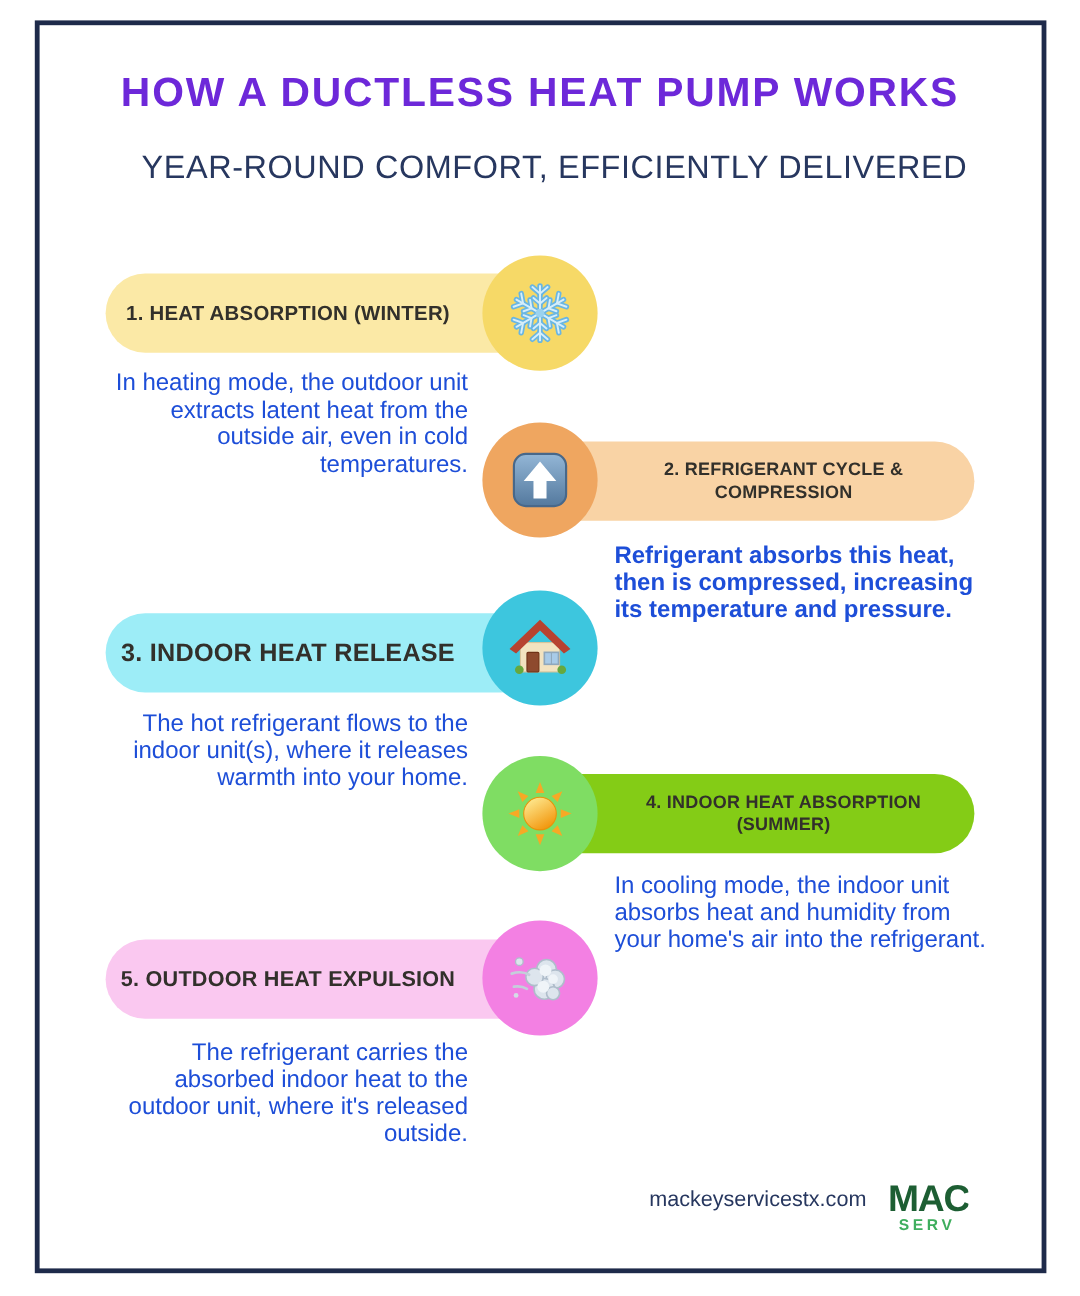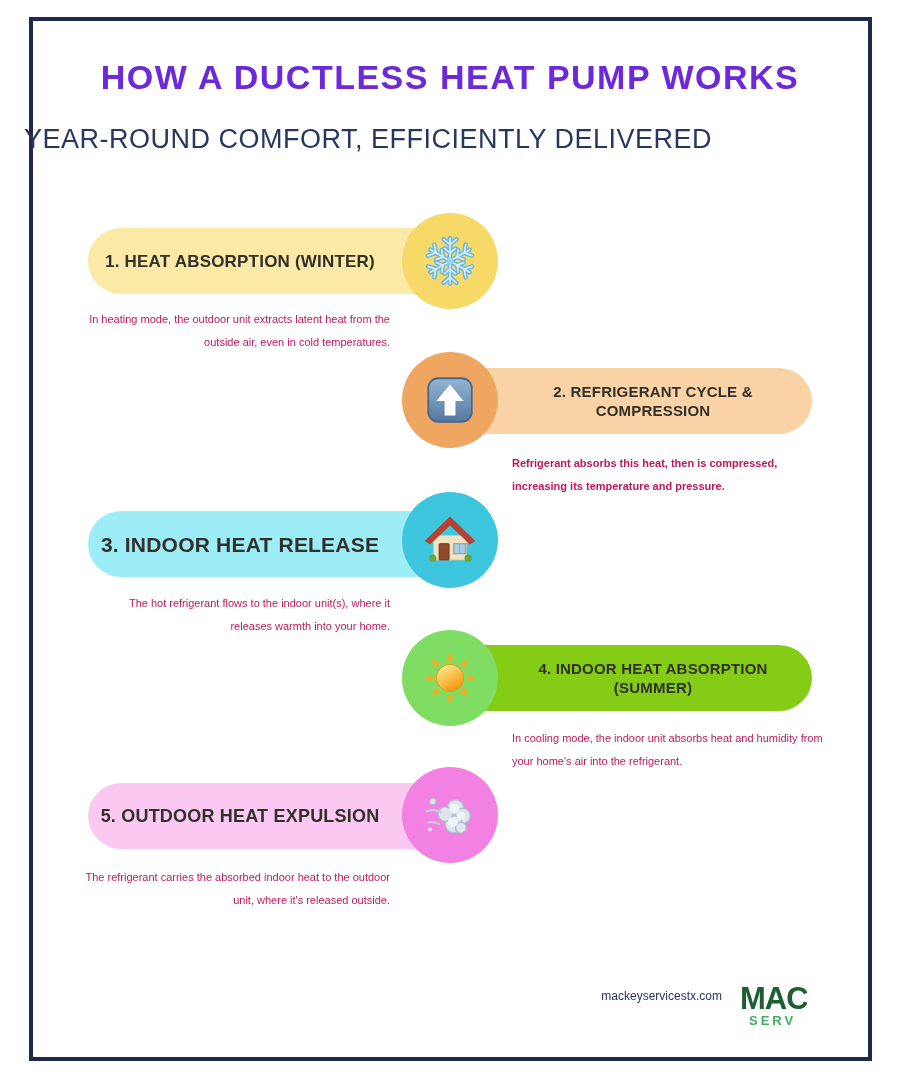--- a/index.html
+++ b/index.html
@@ -9,41 +9,41 @@
   }
   .frame {
     position:absolute; left:29px; top:17px; width:835px; height:1036px;
     border:4px solid #1E2A4A; background:#ffffff;
   }
   .title {
     position:absolute; left:0; right:0; top:58px; text-align:center;
     font-size:34px; font-weight:bold; color:#6d28d9; letter-spacing:1.5px;
   }
   .subtitle {
-    position:absolute; left:0; right:0; top:124px; text-align:left;
+    position:absolute; left:0; right:0; top:124px; text-align:center;
     font-size:27px; font-weight:normal; color:#27375F; letter-spacing:0.5px;margin-left:24px;
   }
   .step { position:absolute; left:0; top:0; width:0; height:0; }
   .pill {
     position:absolute; height:66px; border-radius:33px; z-index:1;
     display:flex; align-items:center;
   }
   .pill .pill-title {
     font-weight:bold; color:#32302B; letter-spacing:0.2px; line-height:19px;
   }
   .pill.left { justify-content:center; }
   .pill.left .pill-title { padding-right:58px; }
   .pill.right .pill-title { text-align:center; padding-left:62px; padding-right:18px; }
   .circle {
     position:absolute; width:96px; height:96px; border-radius:50%; z-index:2;
     display:flex; align-items:center; justify-content:center;
   }
   .circle svg { width:58px; height:58px; }
   .desc {
-    position:absolute; font-size:11px; line-height:22.5px; color:#be185d;
+    position:absolute; font-size:20px; line-height:22.5px; color:#1d4ed8;
   }
   .desc.right-align { text-align:right; }
 
   
   .pill-1 { left:88px; top:228px; width:362px; }
   .circle-1 { left:402px; top:213px; }
   .pill-1 .pill-title { font-size:17px; }
   .desc-1 { left:88px; top:308px; width:302px; }
 
   .pill-2 { left:450px; top:368px; width:362px; }
@@ -62,21 +62,21 @@
   .desc-4 { left:512px; top:727px; width:320px; }
 
   .pill-5 { left:88px; top:783px; width:362px; }
   .circle-5 { left:402px; top:767px; }
   .pill-5 .pill-title { font-size:18px; }
   .desc-5 { left:80px; top:866px; width:310px; }
 
   
   .footer-text { position:absolute; right:178px; top:984px; text-align:right; }
   .footer-company { font-size:19px; font-weight:bold; color:#1F2B4E; }
-  .footer-website { font-size:12px; color:#27375F; margin-top:5px; }
+  .footer-website { font-size:18px; color:#27375F; margin-top:5px; }
   .logo {
     position:absolute; left:740px; top:984px; width:67px; height:52px;
     overflow:hidden;
   }
   .logo-top {
     font-size:31px; font-weight:bold; color:#1D5E33;
     letter-spacing:-1px; line-height:29px; white-space:nowrap;
   }
   .logo-bottom {
     font-size:13px; font-weight:bold; color:#3FAE5E;

